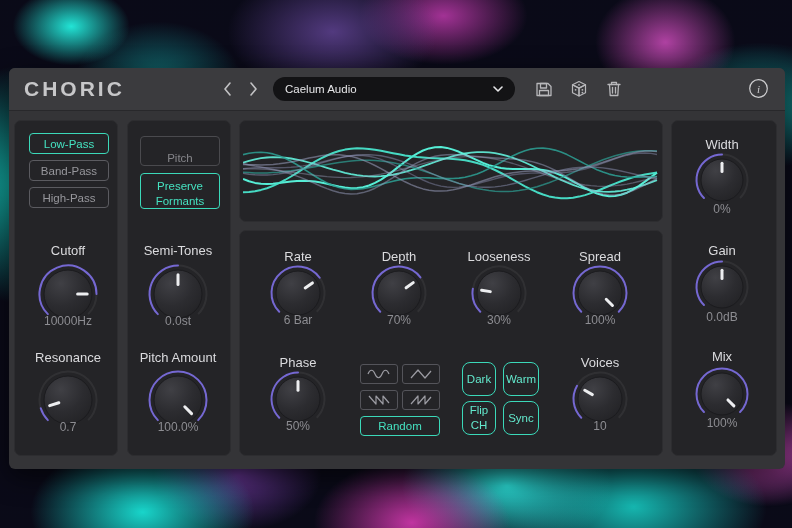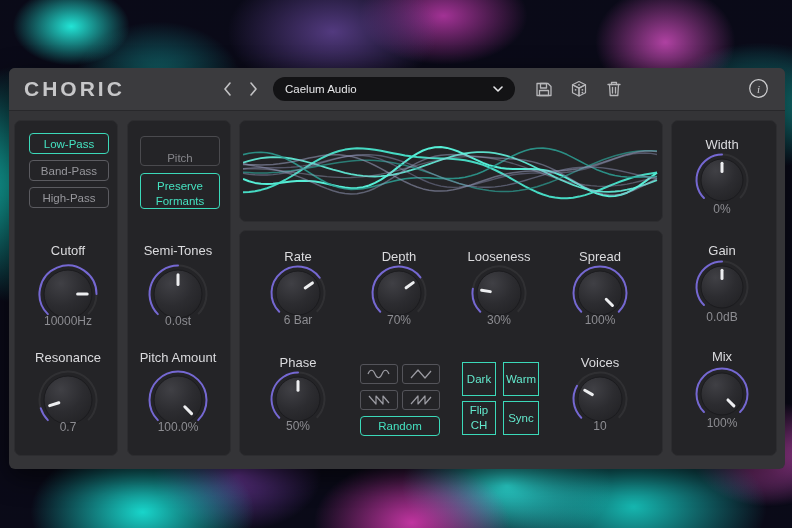--- a/index.html
+++ b/index.html
@@ -71,21 +71,21 @@
   .wavebtn{
     position:absolute;width:36px;height:18px;border:1px solid #54545a;border-radius:3px;
     display:flex;align-items:center;justify-content:center;cursor:pointer;
   }
   .randbtn{
     position:absolute;left:351px;top:348px;width:78px;height:18px;
     border:1px solid #3bd9b9;border-radius:4px;color:#45e2c1;font-size:11.5px;
     display:flex;align-items:center;justify-content:center;cursor:pointer;
   }
   .togglebtn{
-    position:absolute;border:1.5px solid #3bd9b9;border-radius:0;color:#63e9cd;
+    position:absolute;border:1.5px solid #3bd9b9;border-radius:8px;color:#63e9cd;
     font-size:11.5px;font-weight:500;display:flex;align-items:center;justify-content:center;
     text-align:center;cursor:pointer;line-height:1.3;padding:0 3px;box-sizing:border-box;
   }
   #wf{position:absolute;left:234px;top:56px;width:416px;height:94px;}
 </style>
 </head>
 <body>
 
 <div class="bg"></div>
 

